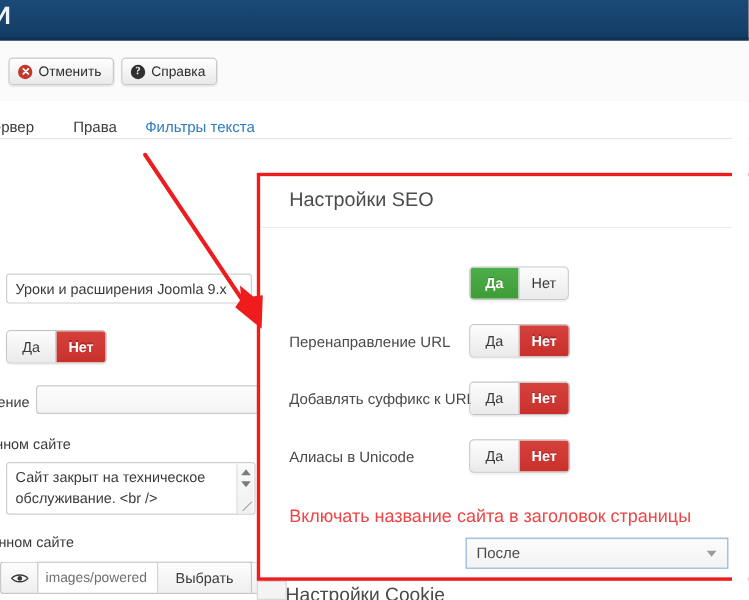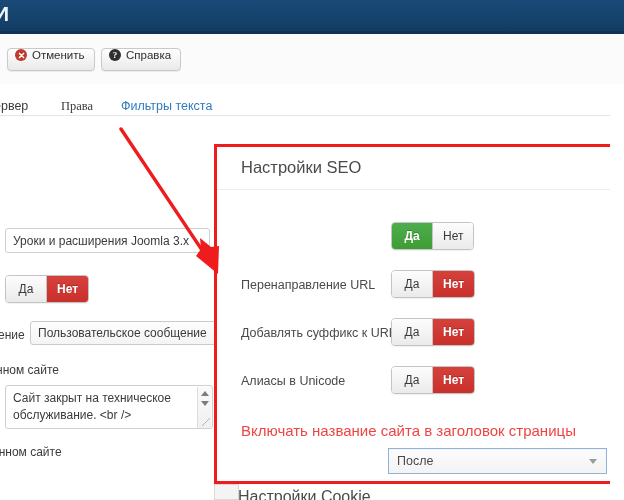--- a/index.html
+++ b/index.html
@@ -26,21 +26,21 @@
     position:absolute;left:0;bottom:0;width:624px;height:3px;background:#0e3354;
   }
 
   
   .toolbar{
     position:absolute;left:0;top:34px;width:624px;height:50px;
     background:#fbfbfb;border-bottom:1px solid #e2e2e2;
   }
   .btn{
     position:absolute;top:48px;height:23px;
-    display:flex;align-items:flex-start;gap:5px;
+    display:flex;align-items:center;gap:5px;
     padding:0 9px 0 7px;
     background:linear-gradient(180deg,#ffffff 0%,#f3f3f3 55%,#e9e9e9 100%);
     border:1px solid #c9c9c9;border-radius:4px;
     box-shadow:0 1px 1px rgba(0,0,0,.07);
     font-size:11.5px;color:#2e2e2e;white-space:nowrap;
     cursor:pointer;box-sizing:border-box;
   }
   #btn-cancel{left:7px;}
   #btn-help{left:101px;}
   .ico-circle{
@@ -55,21 +55,21 @@
   
   .tabsrow{
     position:absolute;left:0;top:84px;width:624px;height:31px;
     background:#ffffff;border-bottom:1px solid #e6e6e6;
   }
   .tab{
     position:absolute;top:99px;font-size:12.5px;color:#2f7bbf;
     white-space:nowrap;cursor:pointer;
   }
   #tab-server{left:-6px;color:#3b3b3b;}
-  #tab-rights{left:61px;color:#3b3b3b;font-family:Liberation Serif, serif;}
+  #tab-rights{left:61px;color:#3b3b3b;}
   #tab-filters{left:121px;color:#2f7bbf;}
 
   
   .left-col{position:absolute;left:0;top:115px;width:236px;height:385px;overflow:hidden;}
 
   .txt-input{
     position:absolute;left:5px;top:113px;width:205px;height:25px;
     background:#fff;border:1px solid #cfcfcf;border-radius:3px;
     box-sizing:border-box;padding:0 7px;
     display:flex;align-items:center;
@@ -266,46 +266,60 @@
     <span>Справка</span>
   </div>
 
   <div class="tabsrow"></div>
   <div class="tab" id="tab-server">ервер</div>
   <div class="tab" id="tab-rights">Права</div>
   <div class="tab" id="tab-filters">Фильтры текста</div>
 
   <div class="left-col">
 
-    <div class="txt-input">Уроки и расширения Joomla 3.x</div>
+    <div class="txt-input">Уроки и расширения Joomla 9.x</div>
 
     <div class="toggle" id="left-toggle">
       <span class="tg-off">Да</span>
       <span class="tg-on-red tg-div">Нет</span>
     </div>
 
     <div class="lbl-frag" id="lbl-msgtype">ение</div>
     <div class="select-box">
-      <span>Пользовательское сообщение</span>
       <span class="select-arrow"></span>
     </div>
 
     <div class="lbl-frag" id="lbl-offline1">нном сайте</div>
 
     <div class="textarea">
       <span>Сайт закрыт на техническое обслуживание. &lt;br /&gt;</span>
       <span class="ta-scroll">
         <span class="ta-up"></span>
         <span class="ta-dn"></span>
       </span>
       <span class="ta-grip"></span>
     </div>
 
     <div class="lbl-frag" id="lbl-offline2">енном сайте</div>
 
+    <div class="media-row">
+      <div class="media-eye">
+        <svg width="15" height="10" viewBox="0 0 20 12">
+          <path d="M1 6 C5 1,15 1,19 6 C15 11,5 11,1 6 Z" fill="none" stroke="#3a3a3a" stroke-width="1.5"></path>
+          <circle cx="10" cy="6" r="2.6" fill="#3a3a3a"></circle>
+        </svg>
+      </div>
+      <div class="media-path">images/powered</div>
+      <div class="media-pick">Выбрать</div>
+      <div class="media-clear">
+        <svg width="13" height="13" viewBox="0 0 12 12">
+          <path d="M2 2 L10 10 M10 2 L2 10" stroke="#111" stroke-width="2.6" stroke-linecap="round"></path>
+        </svg>
+      </div>
+    </div>
   </div>
 
   <div class="bottom-heading">Настройки Cookie</div>
   <div class="bottom-strip"></div>
 
   <div class="seo-highlight">
     <div class="seo-panel">
 
       <div class="seo-head">
         <div class="seo-title">Настройки SEO</div>

